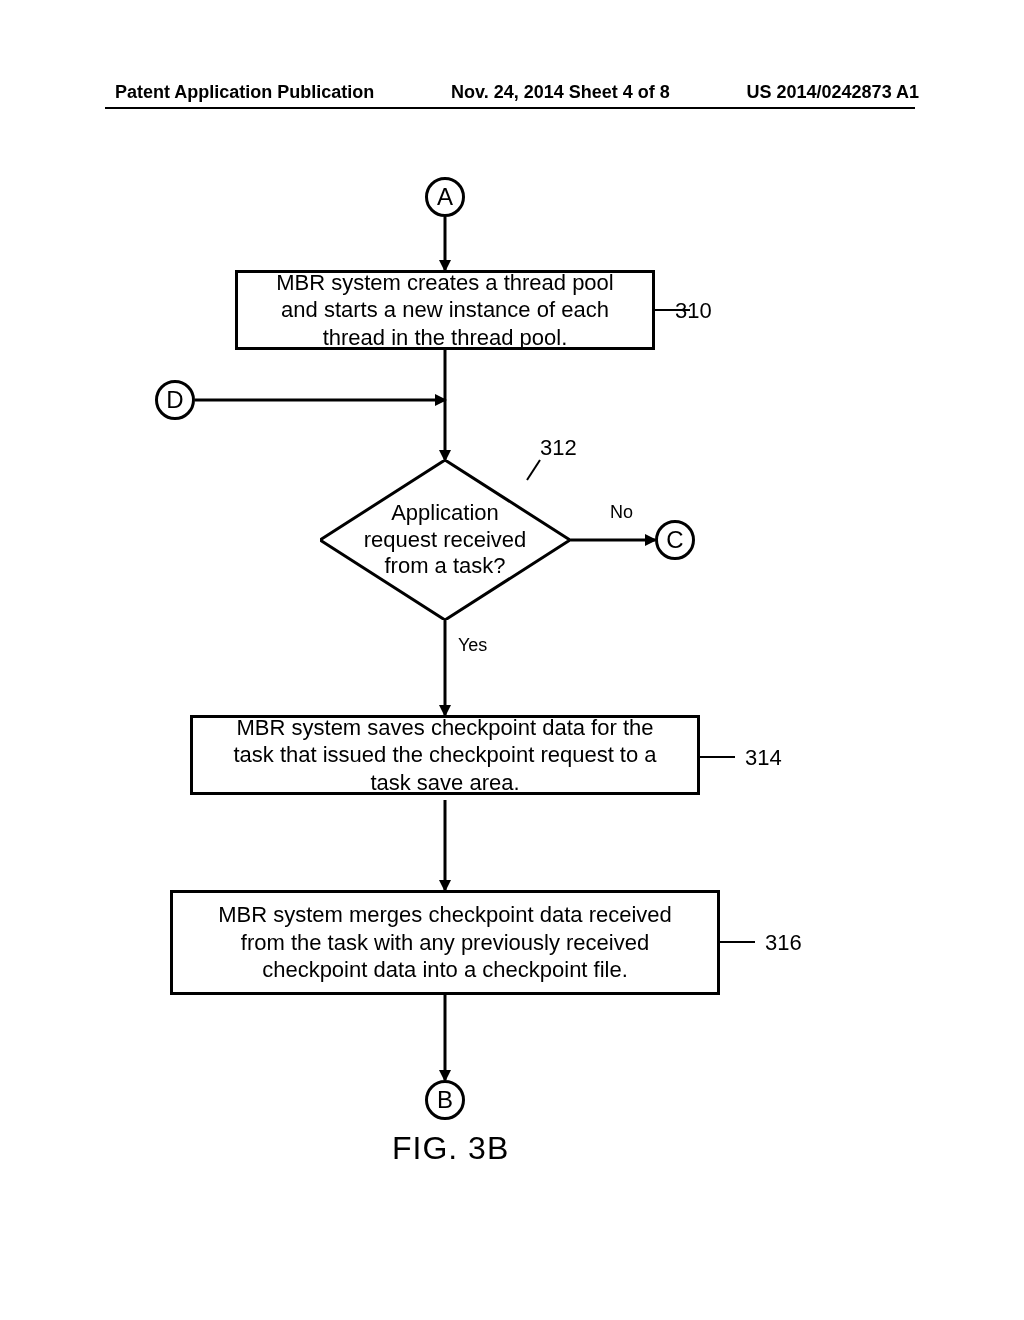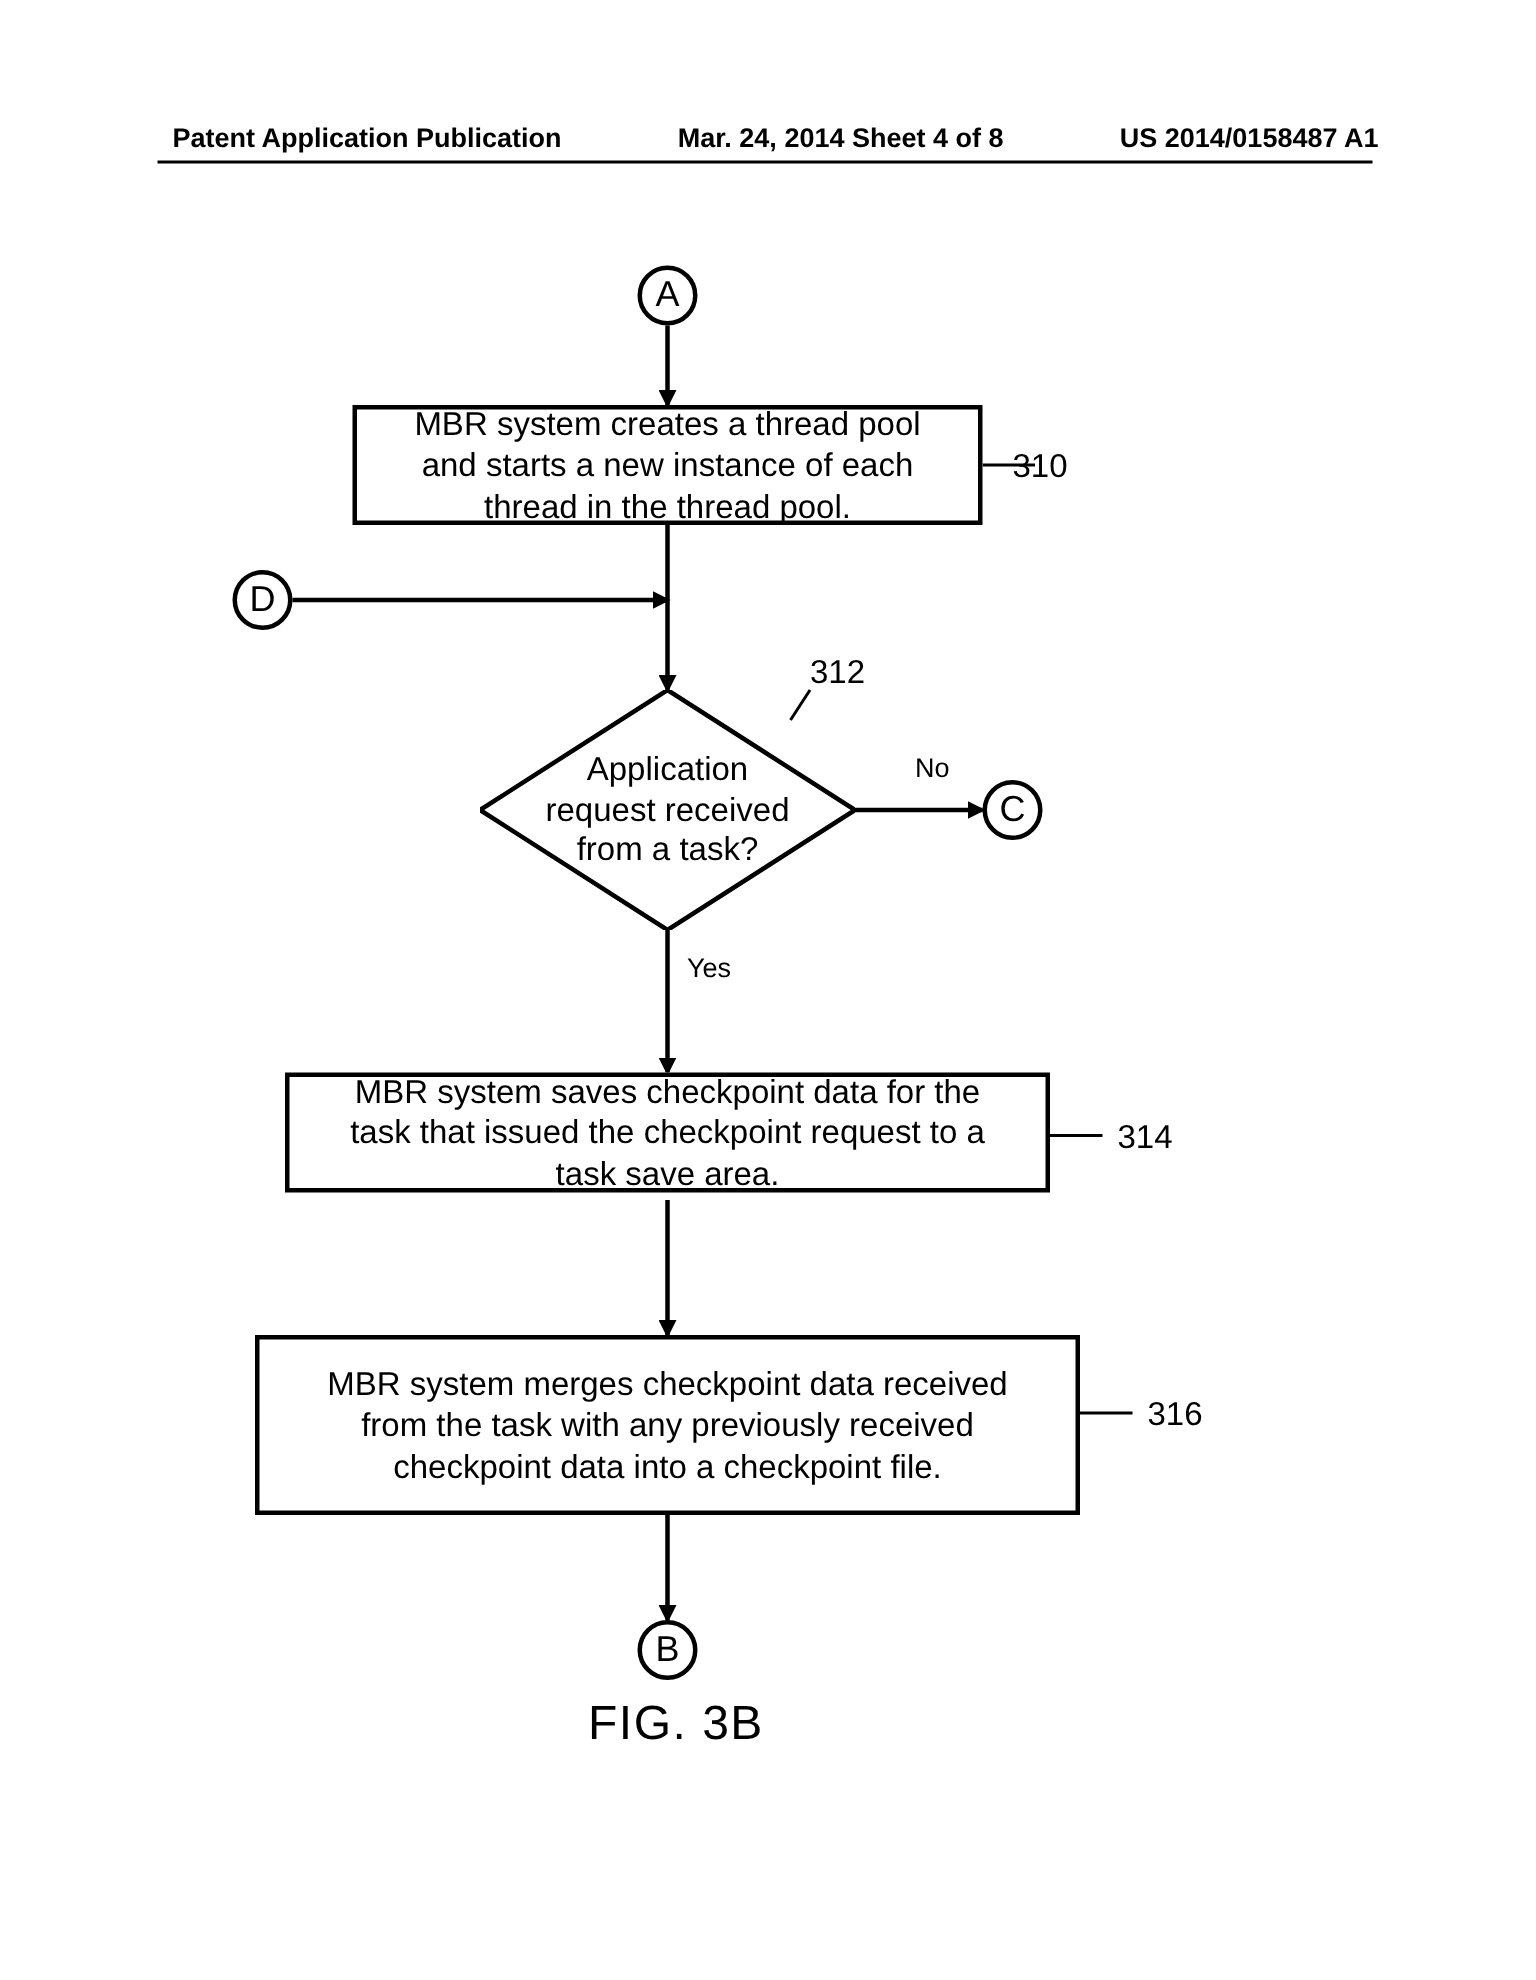--- a/index.html
+++ b/index.html
@@ -100,22 +100,22 @@
     width: 1024px;
     height: 1100px;
     overflow: visible;
   }
 </style>
 </head>
 <body>
 
 <div class="page-header">
   <span>Patent Application Publication</span>
-  <span>Mar. 24, 2014  Sheet 4 of 8</span>
-  <span>US 2014/0158487 A1</span>
+  <span>Nov. 24, 2014  Sheet 4 of 8</span>
+  <span>US 2014/0242873 A1</span>
 </div>
 <div class="header-rule"></div>
 
 <div class="diagram">
 
   <svg class="arrows">
     <defs>
       <marker id="arrowhead" markerWidth="12" markerHeight="12" refX="10" refY="6" orient="auto" markerUnits="userSpaceOnUse">
         <path d="M 0 0 L 12 6 L 0 12 z" fill="#000"></path>
       </marker>
@@ -169,21 +169,21 @@
 
   <div class="connector-circle" style="left:655px; top:370px;">
     <span>C</span>
   </div>
 
   <div class="process-box" style="left:190px; top:565px; width:510px; height:80px;">
     <span>MBR system saves checkpoint data for the task that issued the checkpoint request to a task save area.</span>
   </div>
   <div class="ref-label" style="left:745px; top:595px;">314</div>
 
-  <div class="process-box" style="left:170px; top:740px; width:550px; height:120px;">
+  <div class="process-box" style="left:170px; top:740px; width:550px; height:105px;">
     <span>MBR system merges checkpoint data received from the task with any previously received checkpoint data into a checkpoint file.</span>
   </div>
   <div class="ref-label" style="left:765px; top:780px;">316</div>
 
   <div class="connector-circle" style="left:425px; top:930px;">
     <span>B</span>
   </div>
 
   <div class="fig-caption" style="left:392px; top:980px;">FIG. 3B</div>
 

